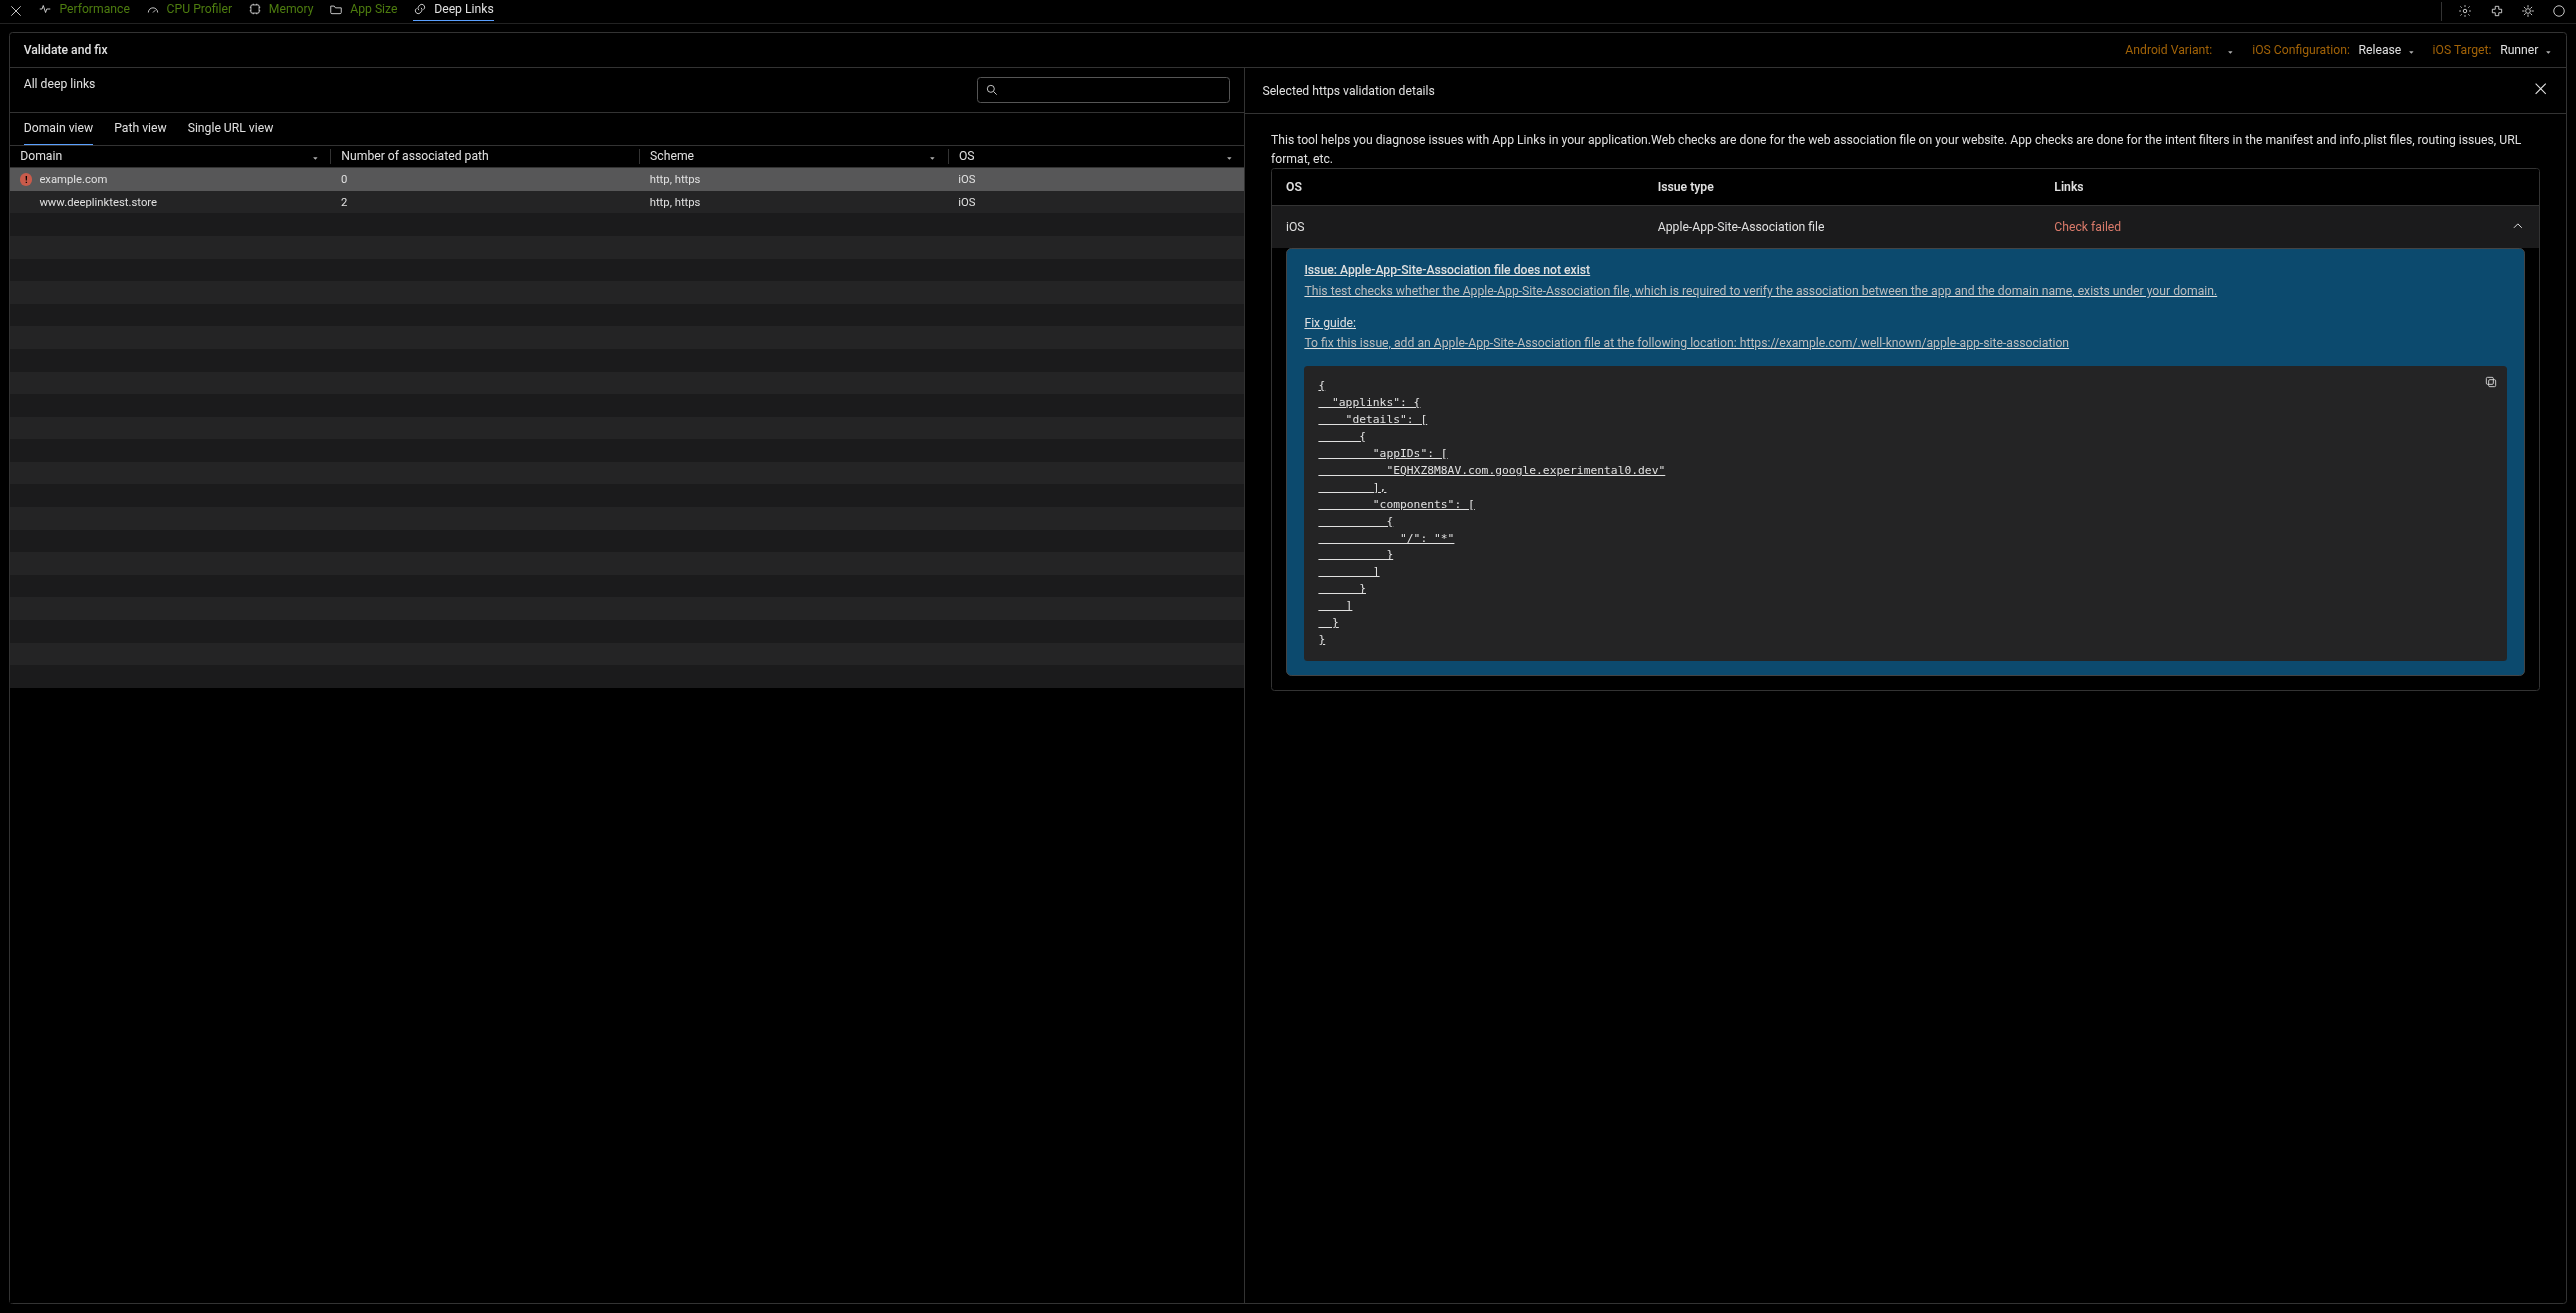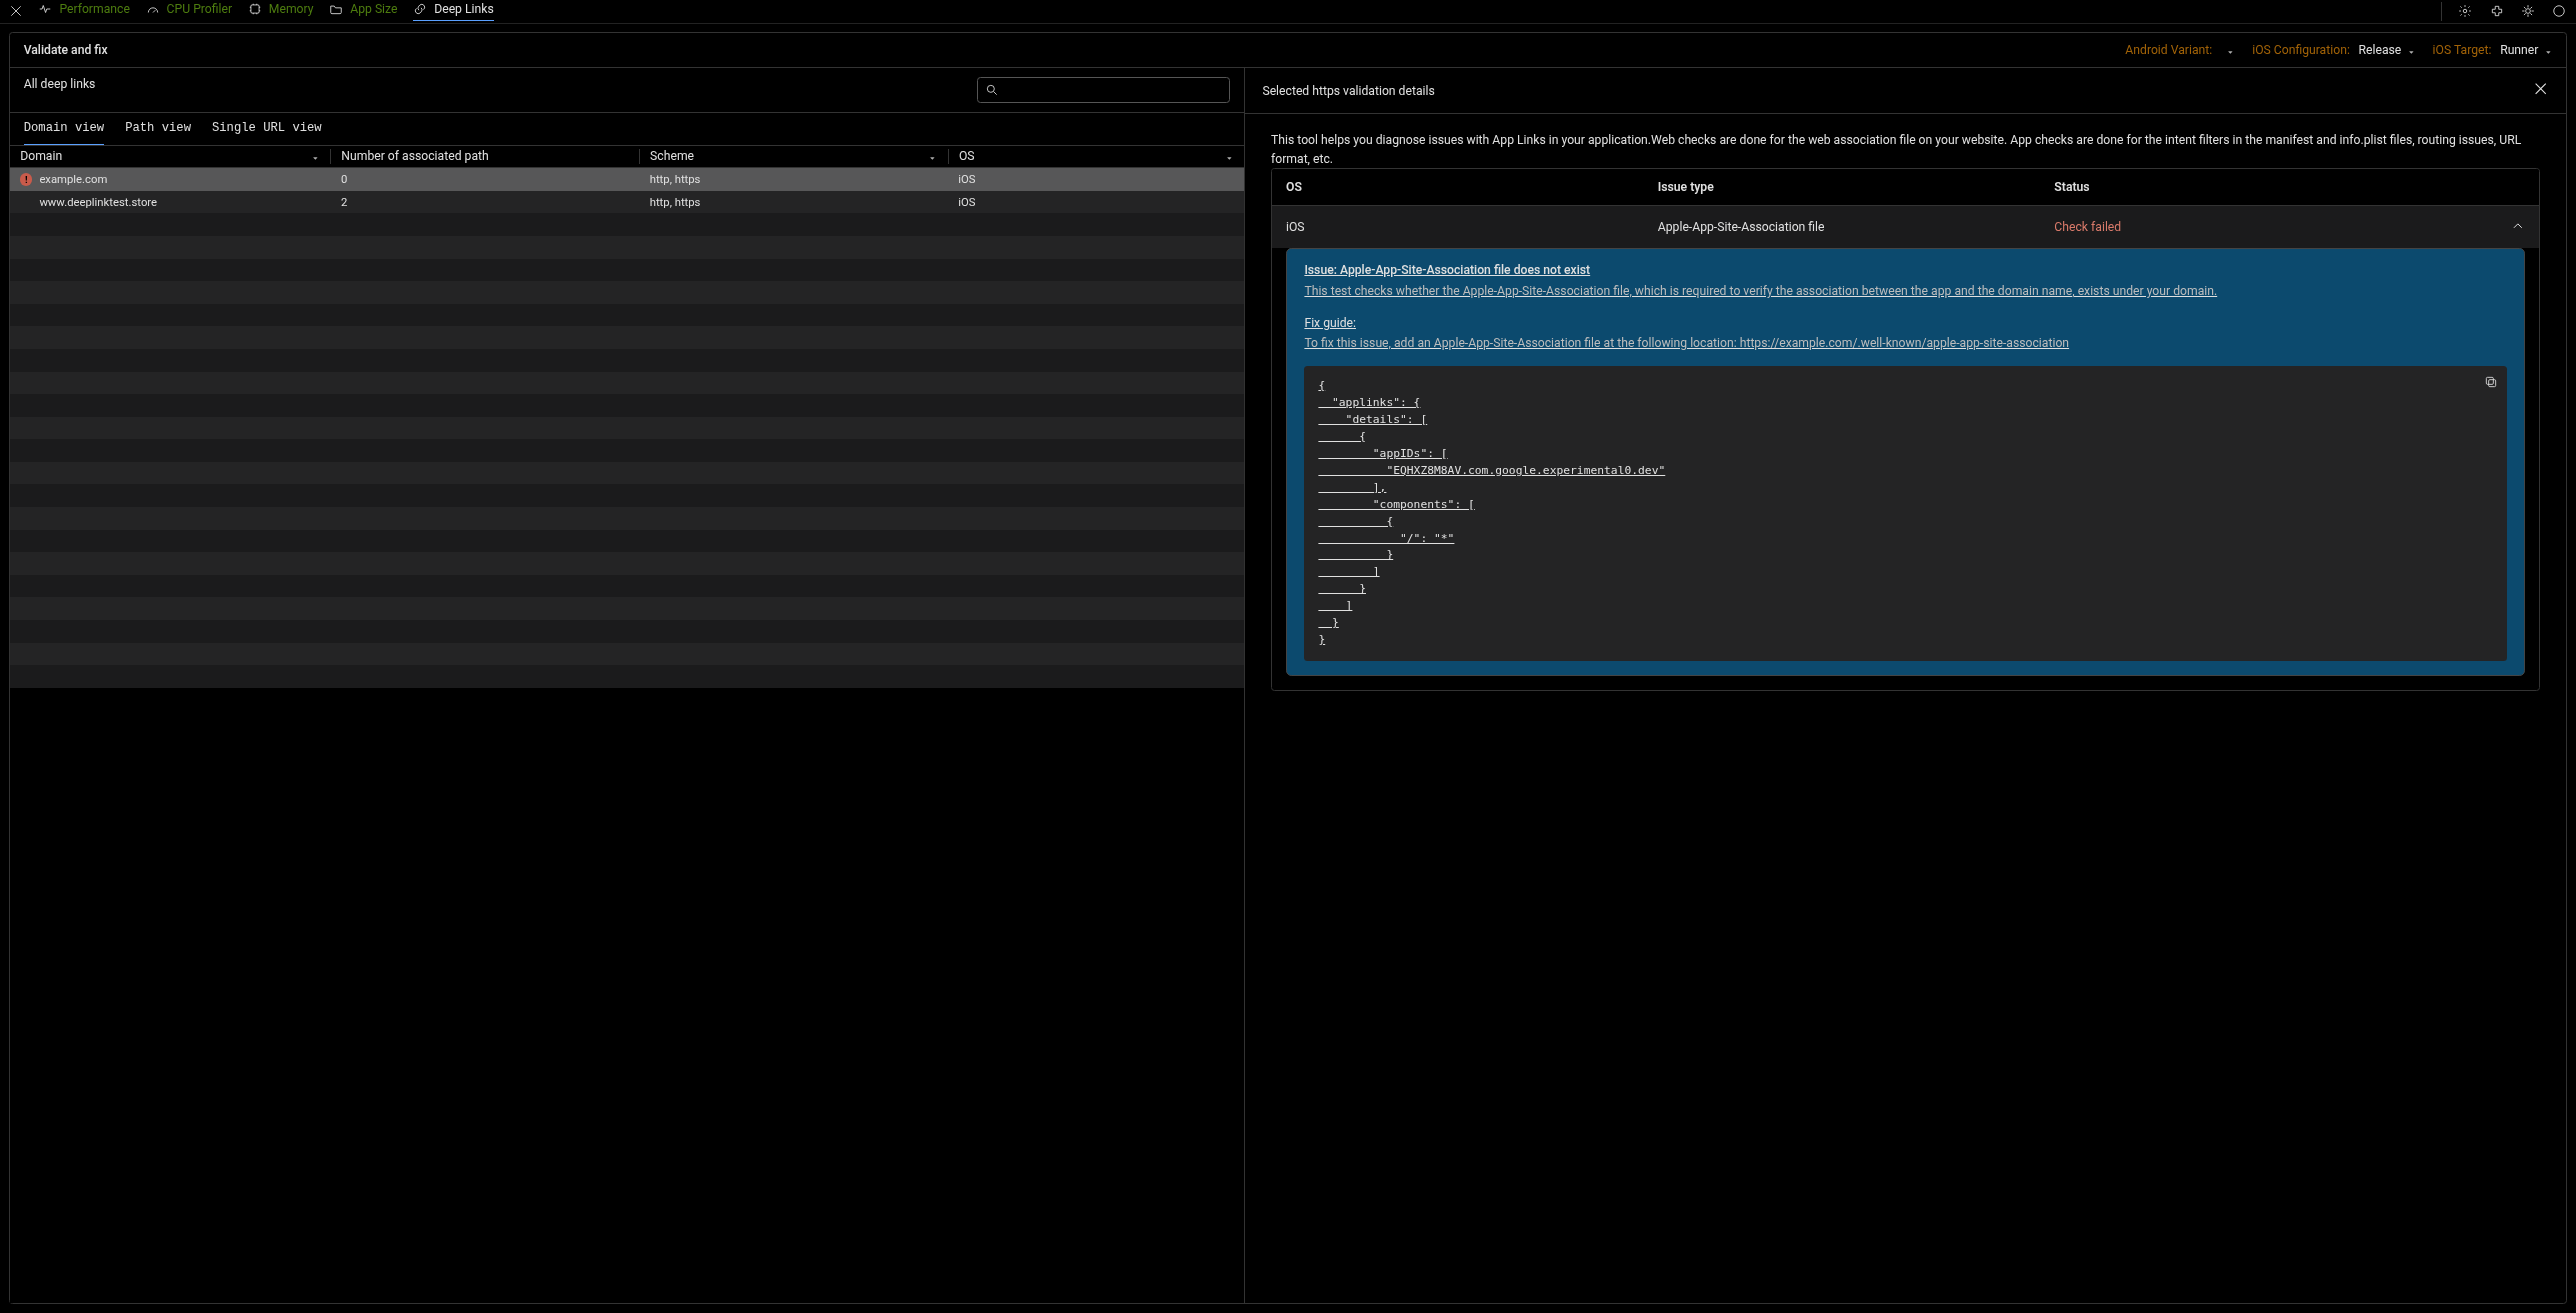--- a/index.html
+++ b/index.html
@@ -143,21 +143,20 @@
     padding: 0 14px;
     border-bottom: 0.9px solid #333;
     height: 33px;
     align-items: flex-end;
     flex: 0 0 auto;
   }
   .tab {
     padding-bottom: 8.7px;
     cursor: pointer;
     border-bottom: 1.7px solid transparent;
-    font-family: Liberation Mono, monospace;
   }
   .tab.active { border-bottom: 1.7px solid #5aa0ff; }
 
   
   .table-scroll { flex: 1 1 auto; overflow-y: auto; background: #000; }
   .th-row, .td-row { display: flex; height: 22.6px; align-items: center; }
   .th-row { background: #000; border-bottom: 0.9px solid #333; }
   .cell { padding: 0 10.5px; display: flex; align-items: center; gap: 7px; }
   .cell-domain { width: 26%; }
   .cell-paths  { width: 25%; }
@@ -582,21 +581,21 @@
               </svg>
           </span>
         </div>
         <div class="right-body">
           <p class="desc-text">This tool helps you diagnose issues with App Links in your application.Web checks are done for the web association file on your website. App checks are done for the intent filters in the manifest and info.plist files, routing issues, URL format, etc.</p>
 
           <div class="wc-table">
             <div class="wc-head">
               <div class="wc-col-os">OS</div>
               <div class="wc-col-type">Issue type</div>
-              <div class="wc-col-status">Status</div>
+              <div class="wc-col-status">Links</div>
             </div>
             <div class="wc-row">
               <div class="wc-col-os">iOS</div>
               <div class="wc-col-type">Apple-App-Site-Association file</div>
               <div class="wc-col-status wc-status-failed">Check failed</div>
               <span class="wc-expand">
                 <svg class="icon" viewBox="0 0 24 24" style="width:15.7px;height:15.7px">
                     <path d="M6 15 l6 -6 l6 6"></path>
                   </svg>
               </span>

